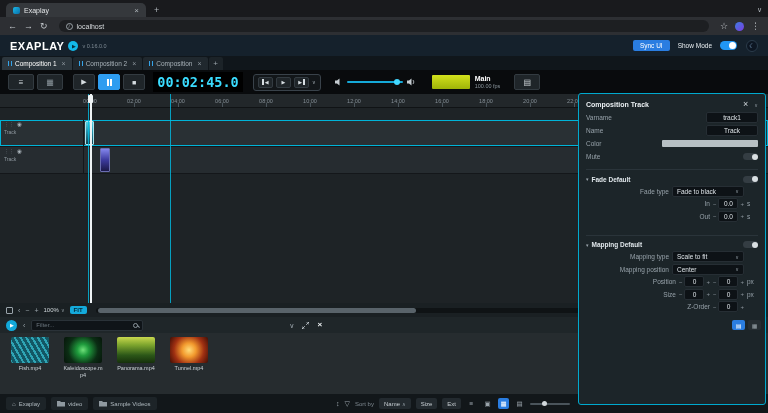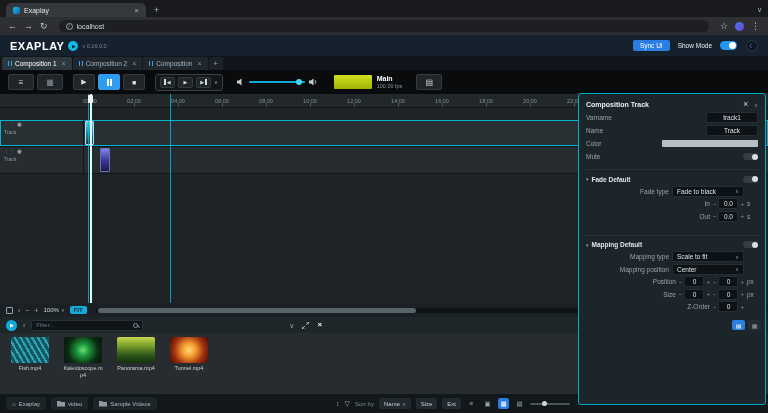--- a/index.html
+++ b/index.html
@@ -201,20 +201,21 @@
     <div class="btn t-view">≡</div>
     <div class="btn t-view dim">▦</div>
   </div>
   <div class="vg" style="margin-left:10px">
     <div class="btn t-pps">▶</div>
     <div class="btn t-pps active">
         <span class="pbars"></span>
       </div>
     <div class="btn t-pps">■</div>
   </div>
+  <div class="timecode">00:02:45.0</div>
   <div class="navgrp">
     <div class="btn nbtn">
         <span class="bar"></span>
         <span>◀</span>
       </div>
     <div class="btn nbtn">▶</div>
     <div class="btn nbtn">
         <span>▶</span>
         <span class="bar"></span>
       </div>

